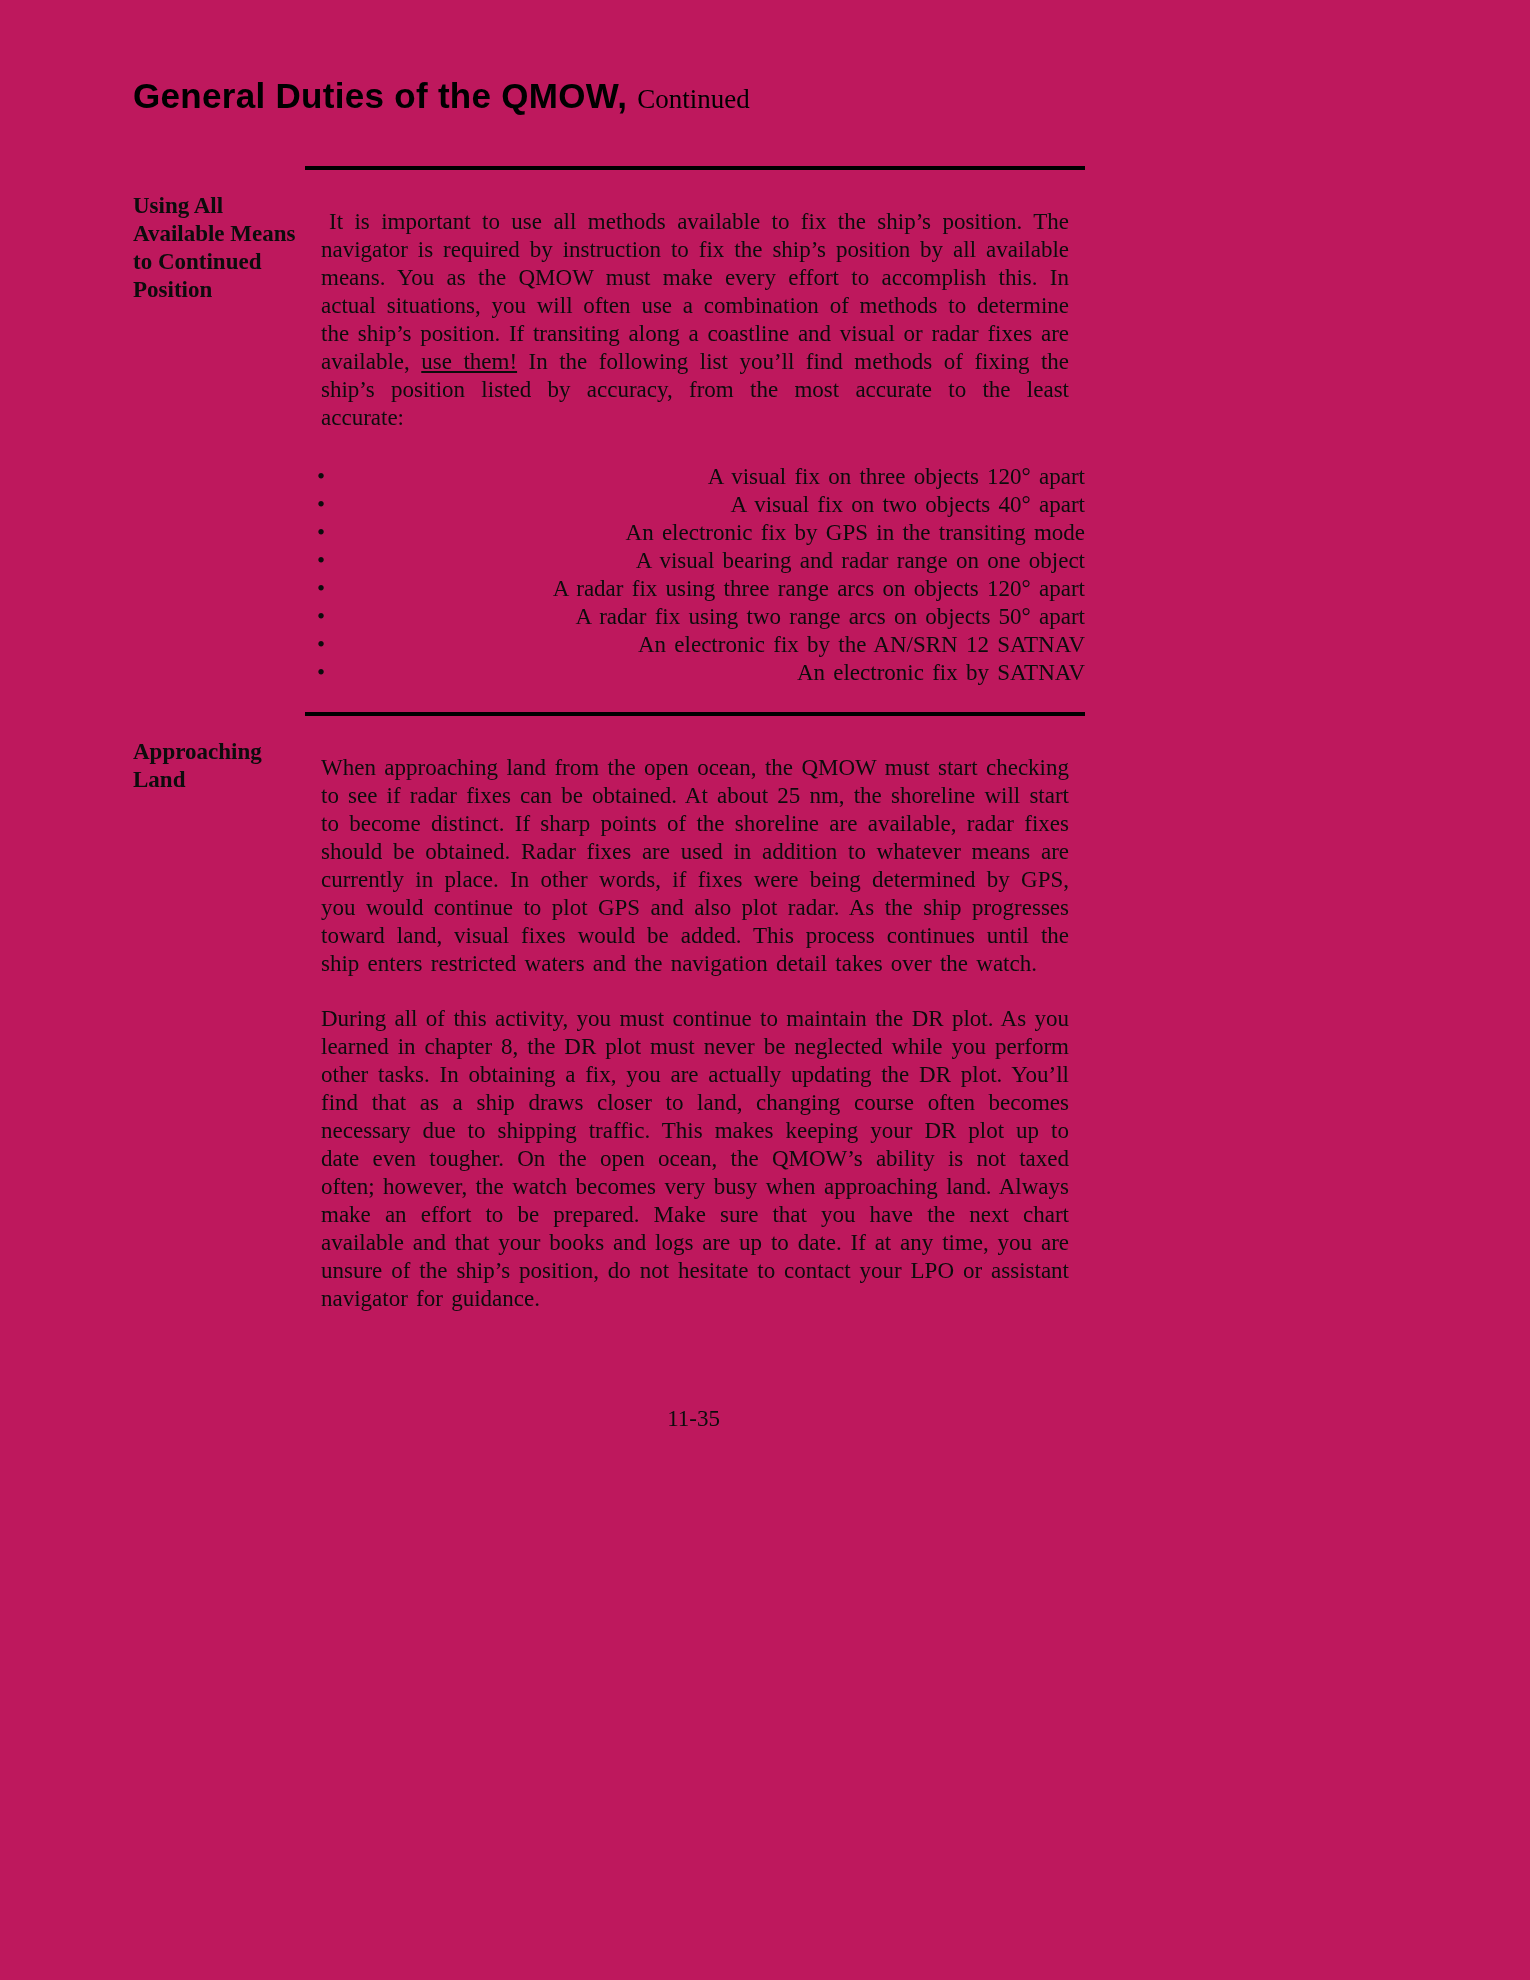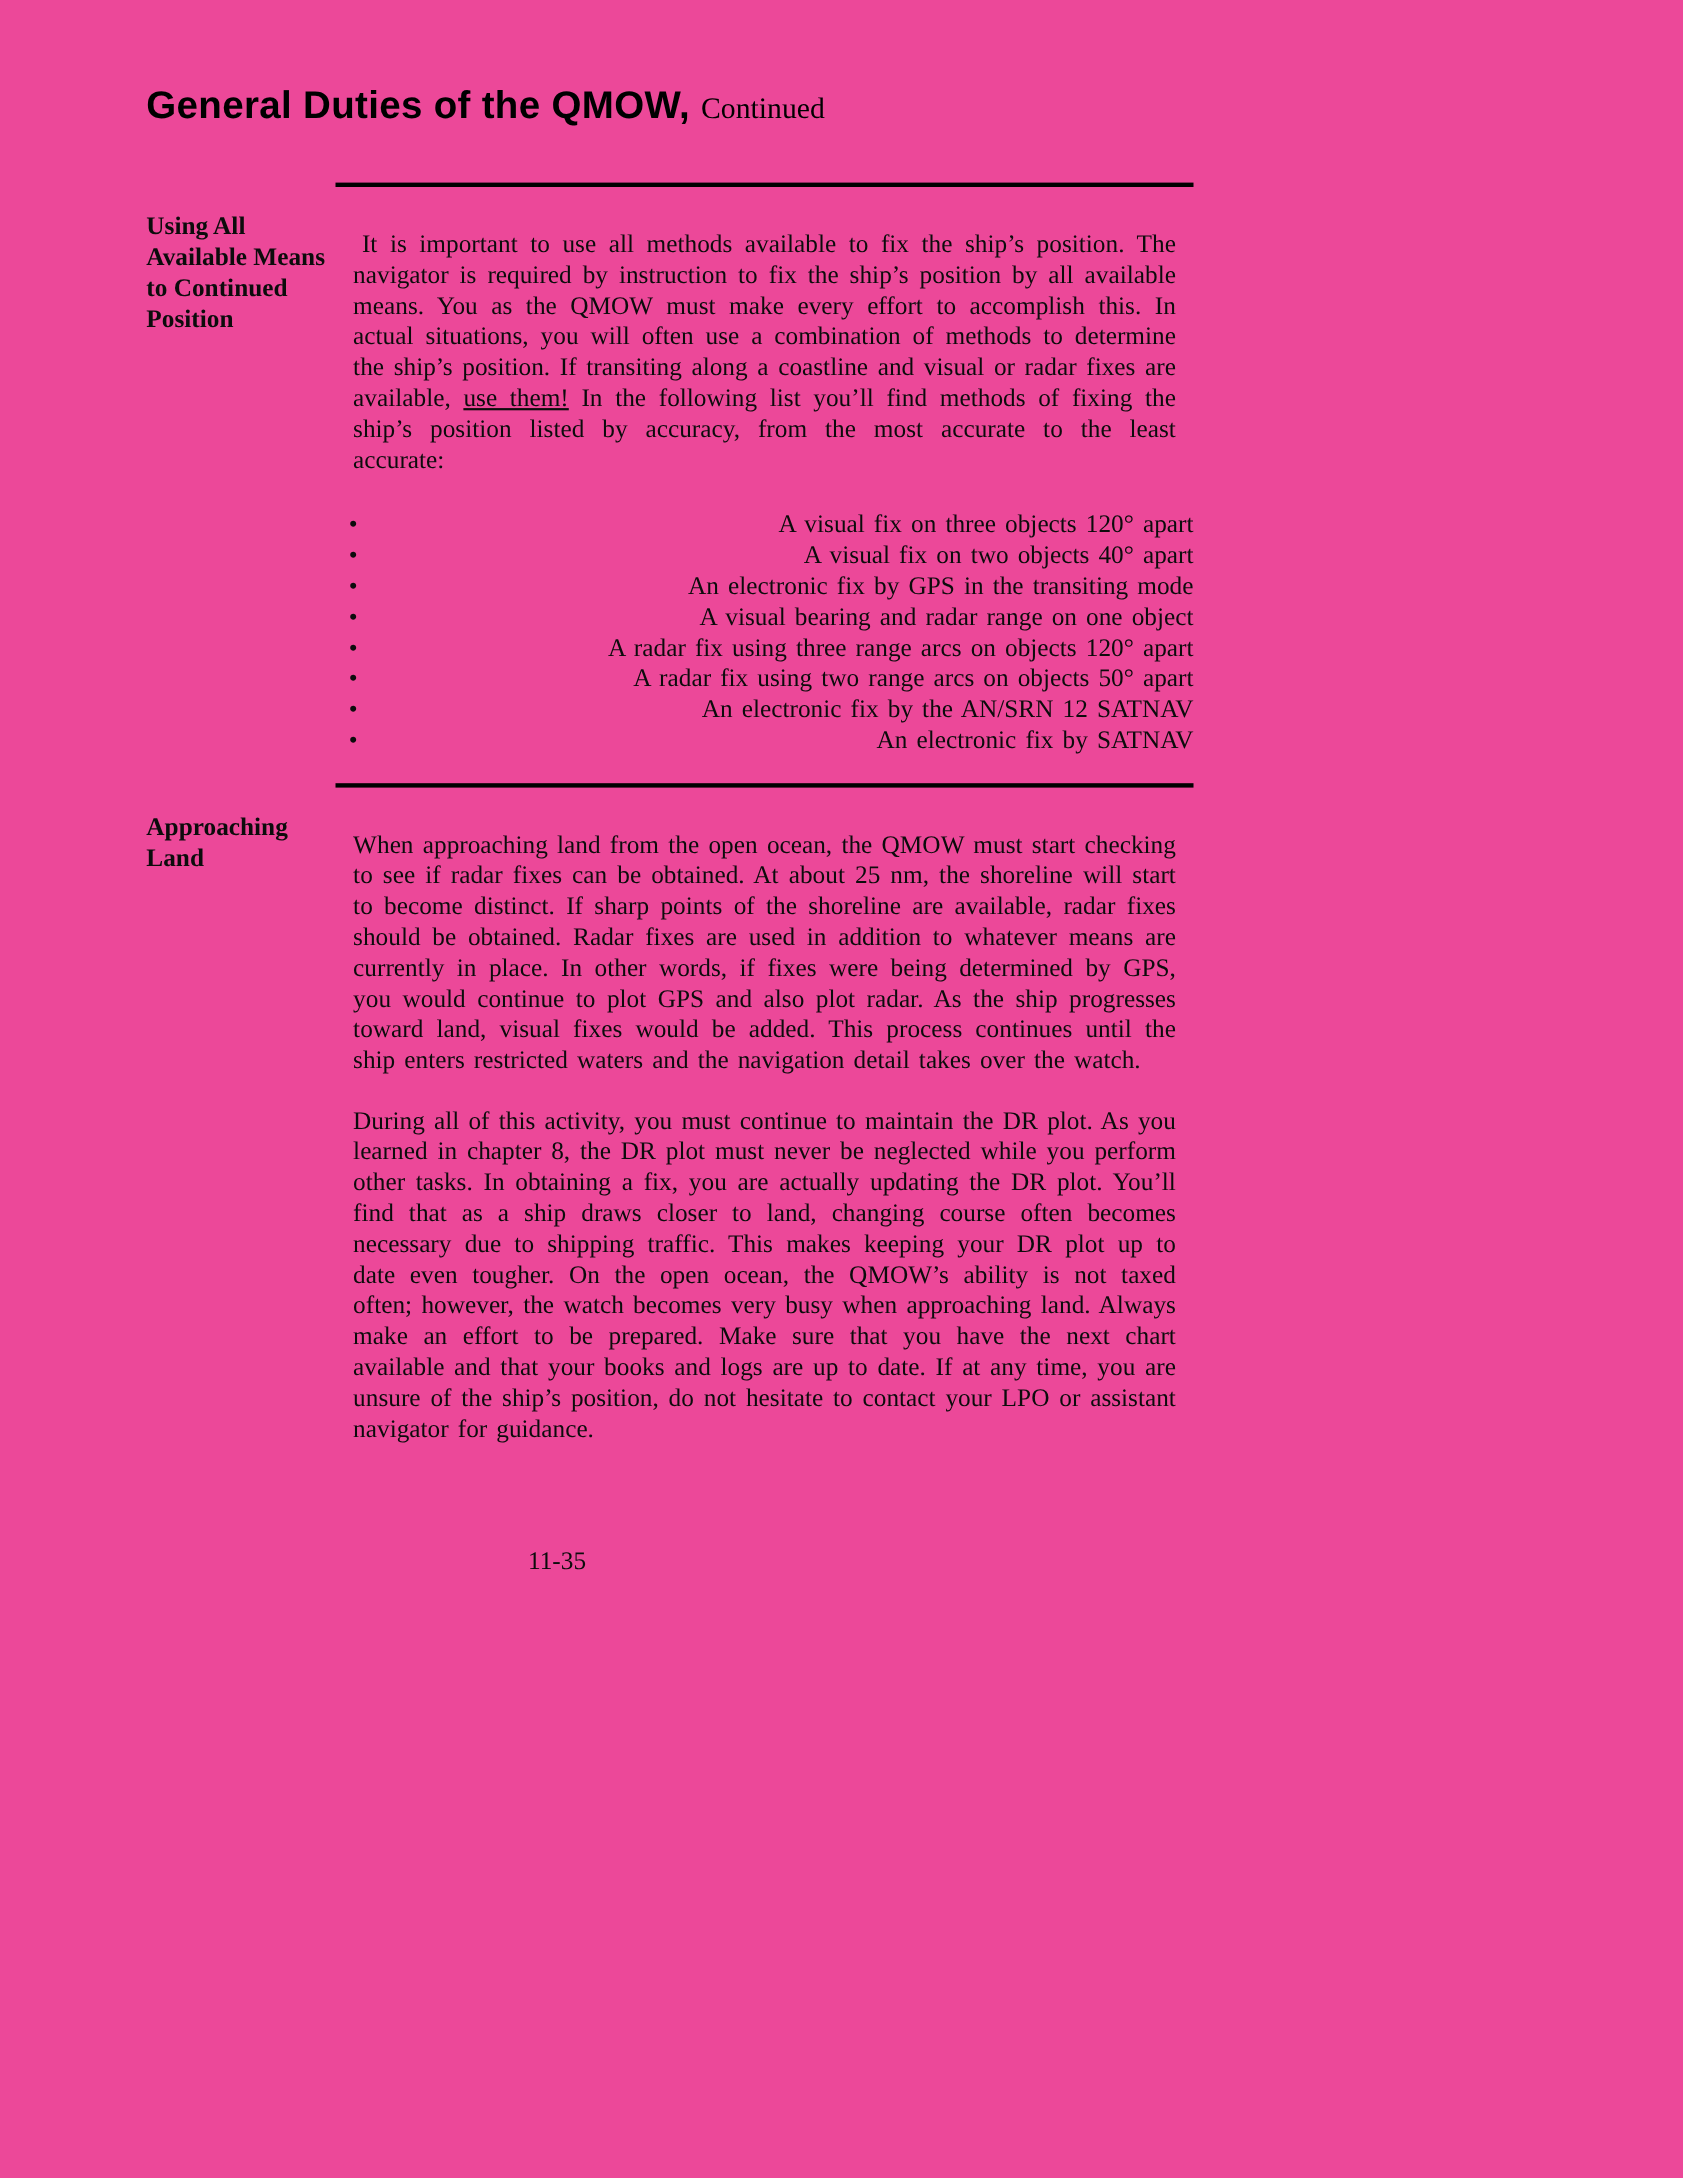--- a/index.html
+++ b/index.html
@@ -1,21 +1,21 @@
 <!DOCTYPE html>
 <html><head>
 <meta charset="utf-8">
 <style>
   * { box-sizing: border-box; }
   html, body { margin: 0; padding: 0; background: #ffffff; }
   .page {
     position: relative;
     width: 1530px;
     height: 1980px;
-    background: #ec4899;
+    background: #be185d;
     color: #0c0c0c;
     font-family: "Liberation Serif", serif;
     overflow: hidden;
     text-decoration: underline;
   }
   .title {
     position: absolute;
     left: 133px;
     top: 76px;
     margin: 0;
@@ -83,21 +83,21 @@
     content: "\2022";
     position: absolute;
     left: 12px;
     top: 0;
   }
   .page-number {
     position: absolute;
     top: 1406px;
     left: 480px;
     width: 240px;
-    text-align: left;
+    text-align: right;
     font-size: 23px;
   }
 </style>
 </head>
 <body>
 
 <div class="page">
 
   <h1 class="title">
     <span>General Duties of the QMOW,</span>

